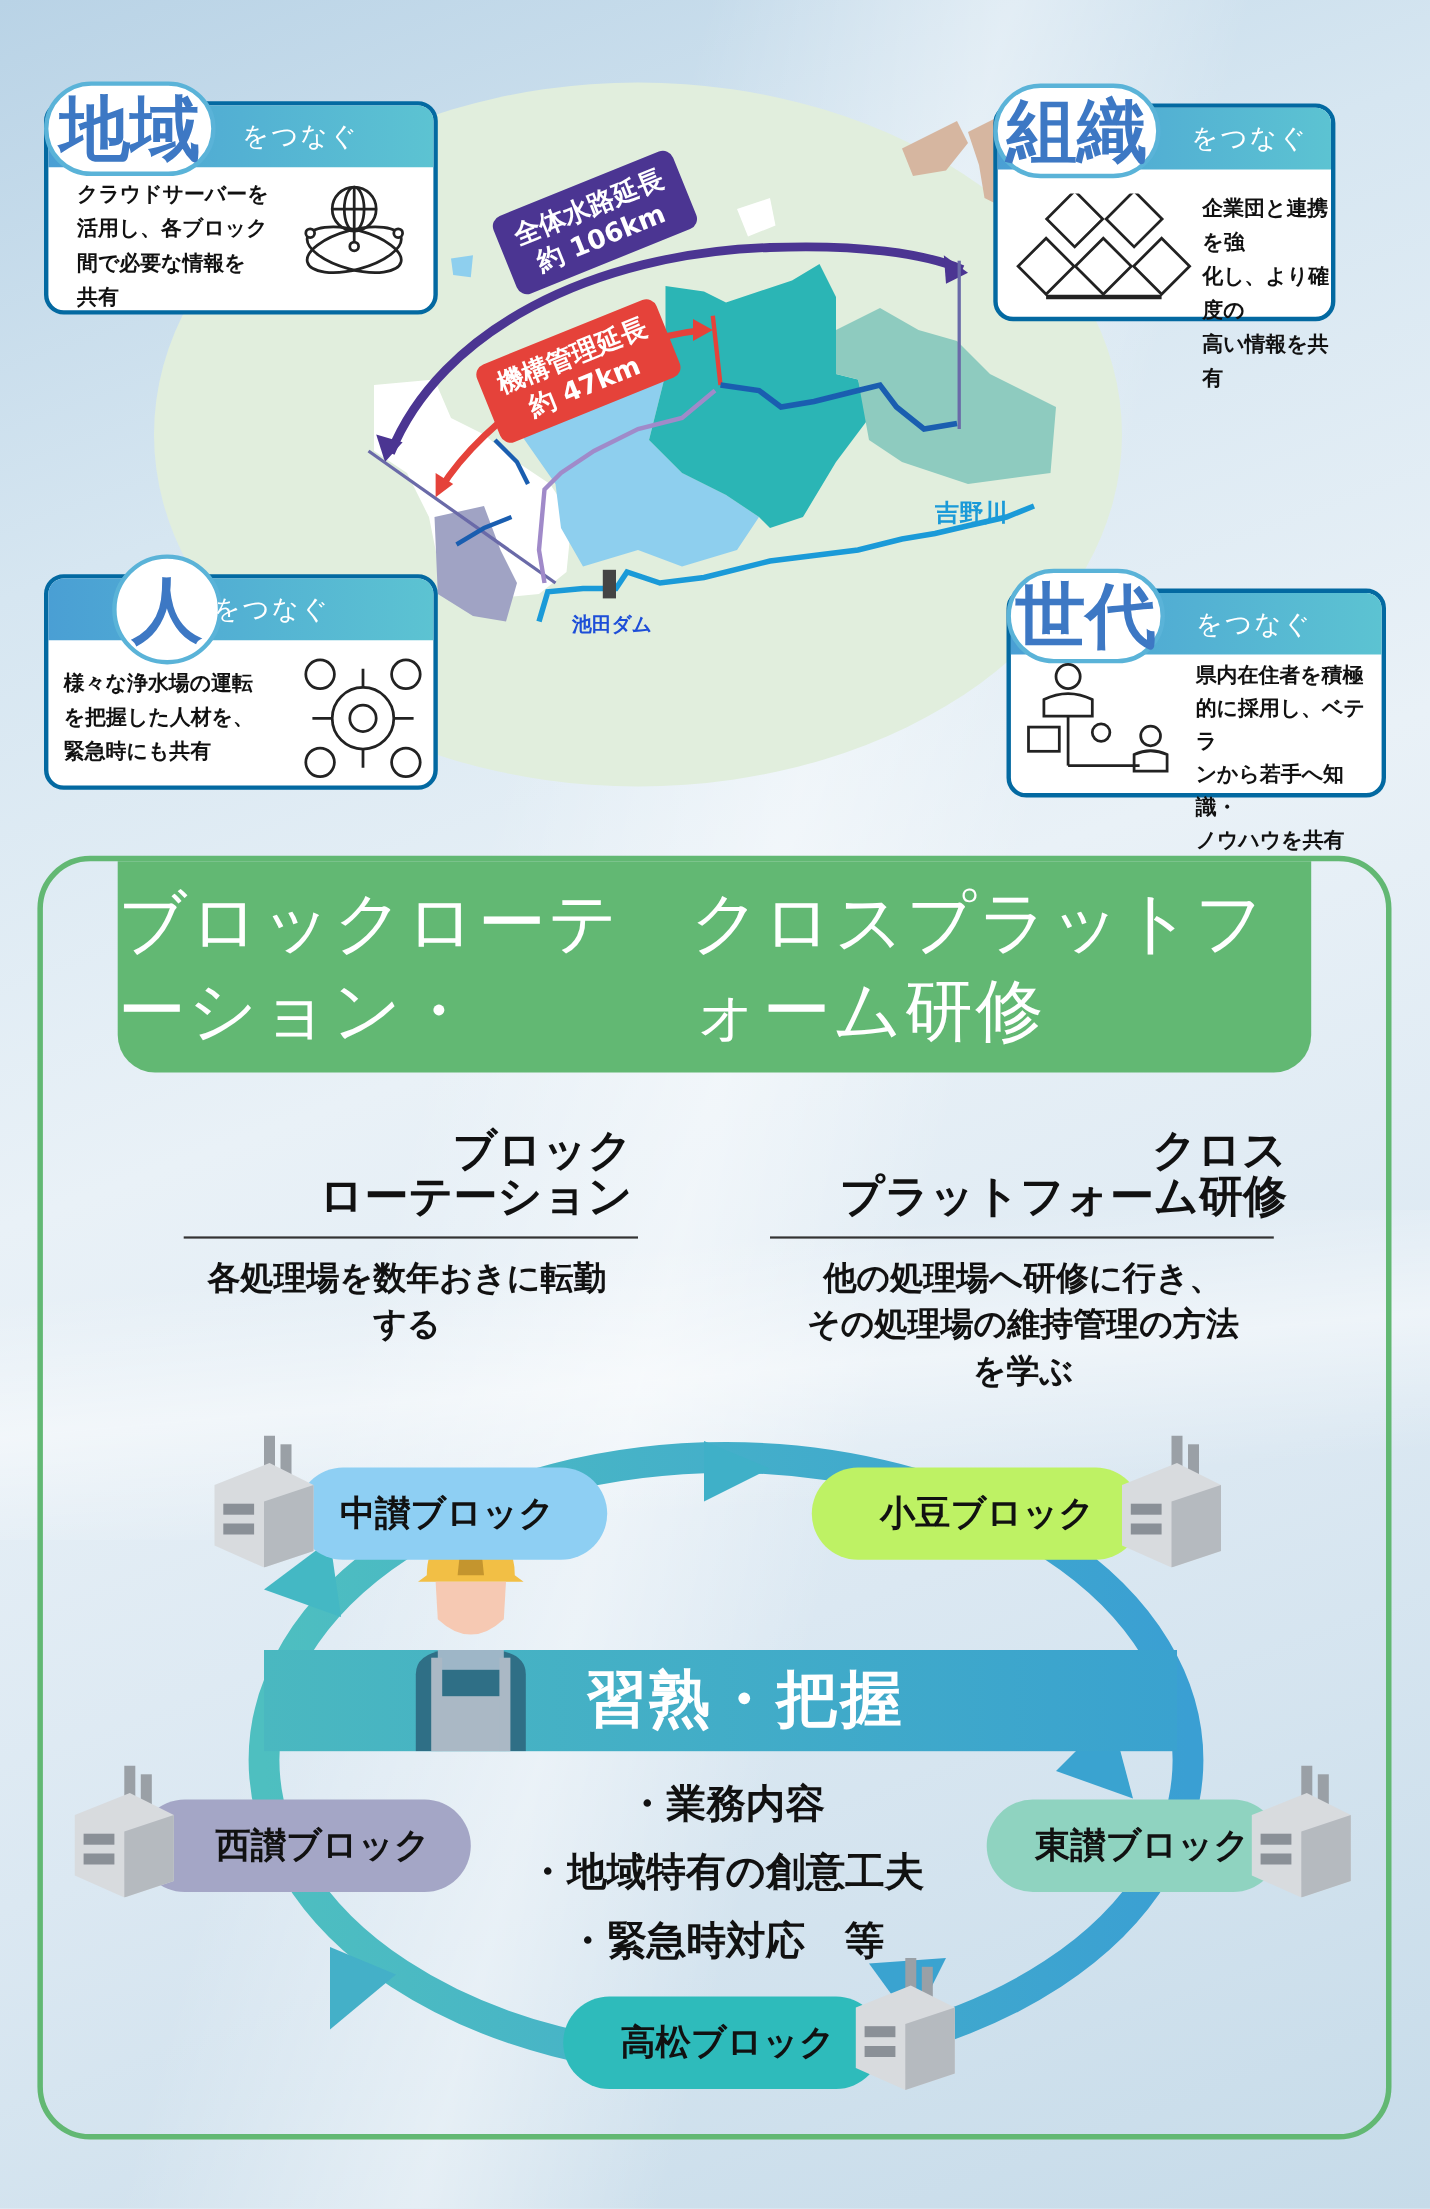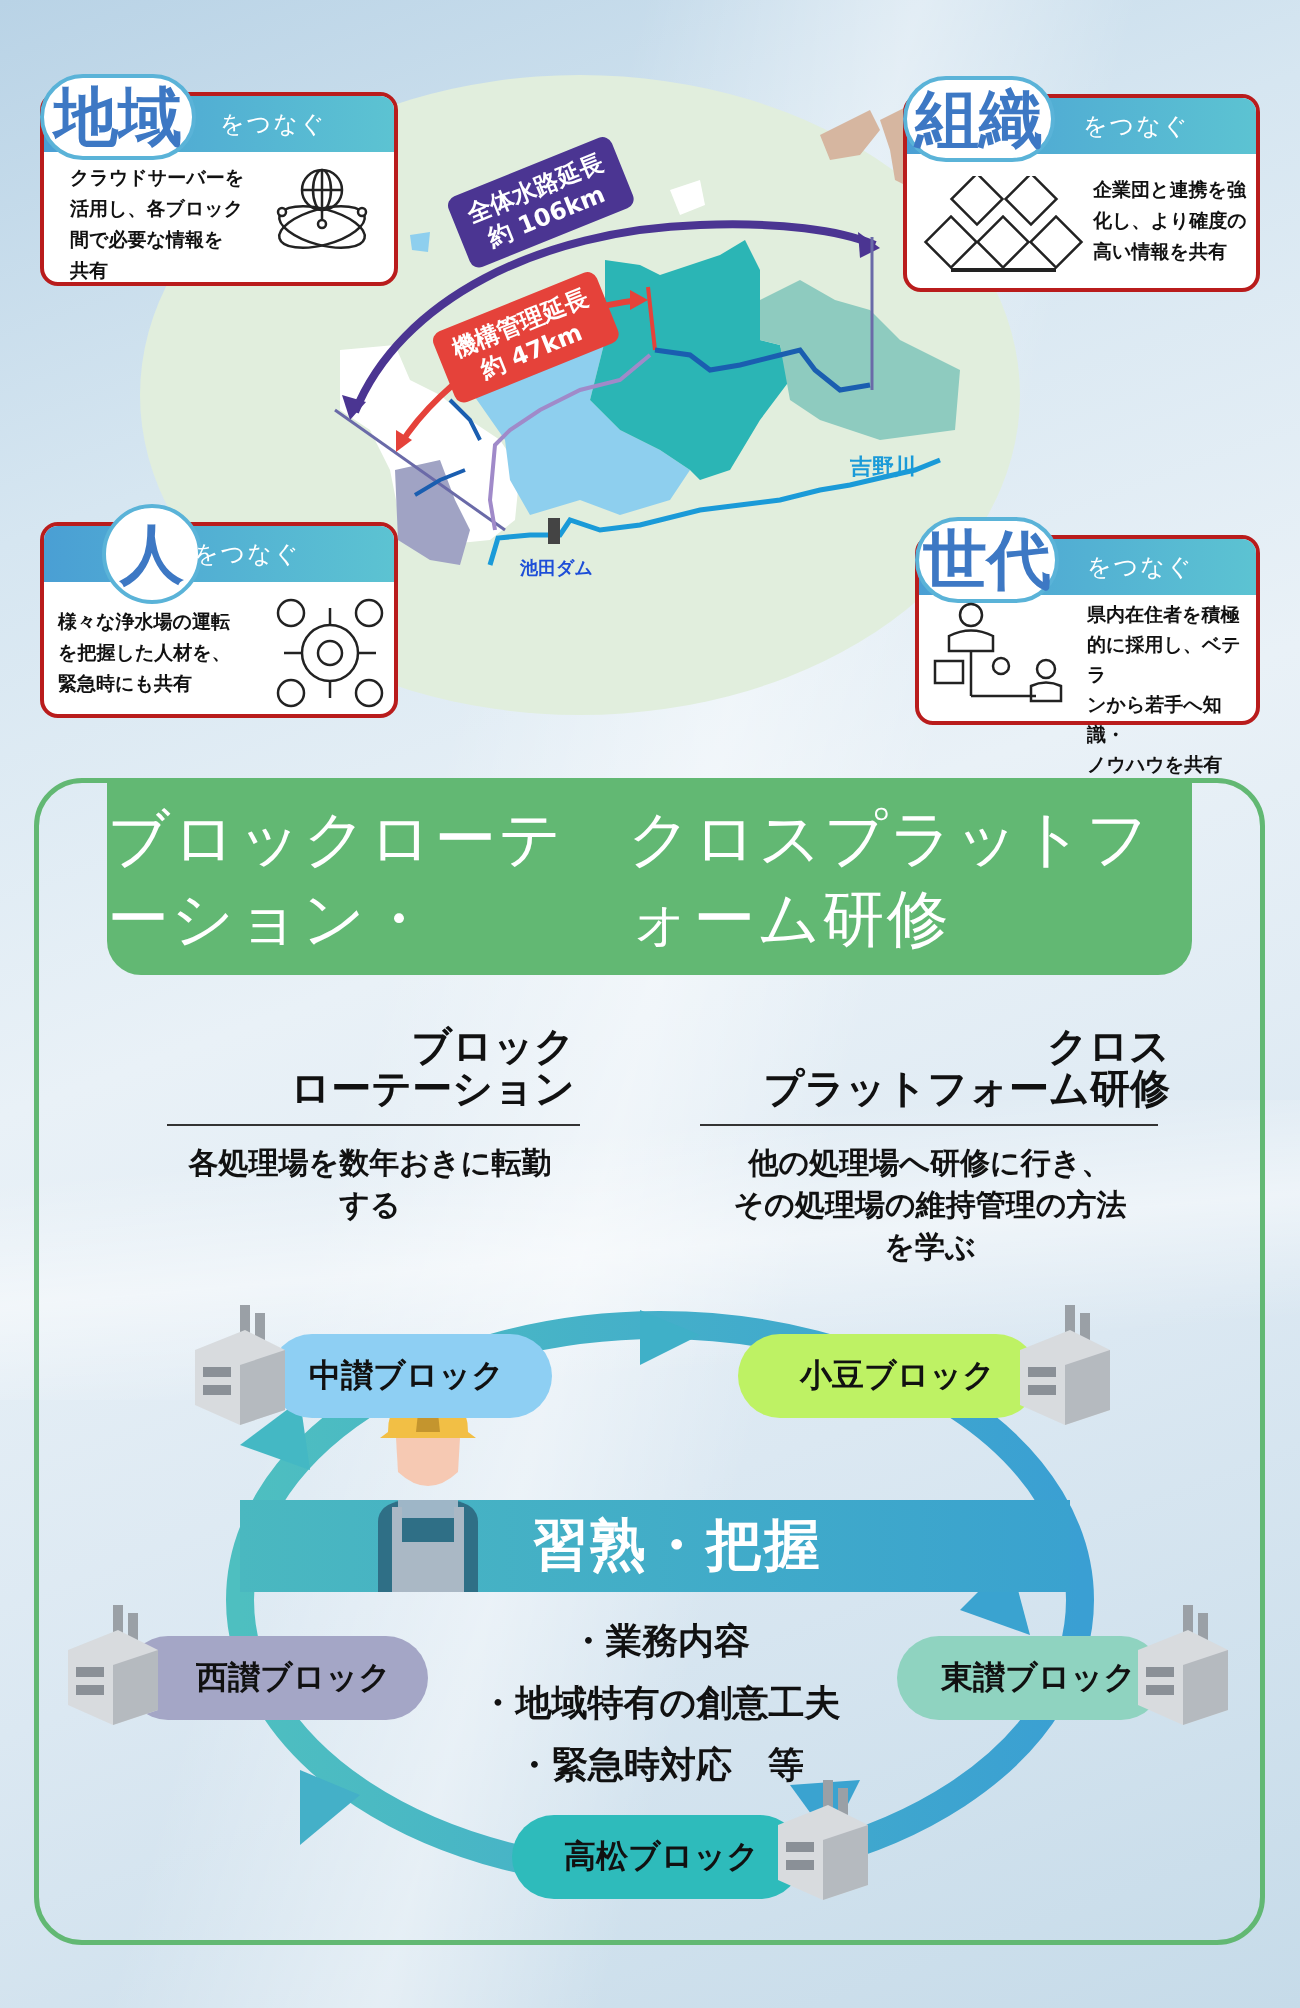--- a/index.html
+++ b/index.html
@@ -4,21 +4,21 @@
 <style>
   html,body{margin:0;padding:0;}
   body{width:1300px;height:2008px;position:relative;overflow:hidden;
     font-family:"DejaVu Sans","Liberation Sans",sans-serif;
     background:linear-gradient(160deg,#b9d3e6 0%,#d6e6f1 22%,#e9f1f7 45%,#dbe8f2 70%,#c6dbe9 100%);}
   .bg-streak{position:absolute;pointer-events:none;}
   .abs{position:absolute;}
   
   .map-ellipse{position:absolute;left:140px;top:75px;width:880px;height:640px;border-radius:50%;background:#e1eedd;}
   
-  .card{position:absolute;background:#fff;border:4px solid #b91c1c;border-radius:18px;box-sizing:border-box;overflow:visible;}
+  .card{position:absolute;background:#fff;border:4px solid #0369a1;border-radius:18px;box-sizing:border-box;overflow:visible;}
   .card .band{position:absolute;left:0;right:0;top:0;height:56px;border-radius:14px 14px 0 0;
     background:linear-gradient(90deg,#4a9fd4,#5cc3d2);}
   .card .tsuna{position:absolute;top:12px;color:#fff;font-size:24px;letter-spacing:2px;}
   .card .bubble{position:absolute;top:-22px;height:86px;background:#fff;border:4px solid #5ab3d8;border-radius:46px;
     display:flex;align-items:center;justify-content:center;color:#3d78c4;font-size:64px;font-weight:bold;box-sizing:border-box;}
   .card .desc{position:absolute;font-size:19px;line-height:31px;color:#111;font-weight:bold;}
   .card .icon{position:absolute;}
   
   .tag{position:absolute;color:#fff;font-weight:bold;font-size:24px;line-height:30px;text-align:center;padding:8px 16px;border-radius:10px;}
   
@@ -113,21 +113,21 @@
     <ellipse cx="50" cy="28" rx="9" ry="20"></ellipse>
       <line x1="50" y1="48" x2="50" y2="62"></line>
     <ellipse cx="50" cy="65" rx="44" ry="18" transform="rotate(15 50 65)"></ellipse>
     <ellipse cx="50" cy="65" rx="44" ry="18" transform="rotate(-15 50 65)"></ellipse>
     <circle cx="50" cy="62" r="4" fill="#fff"></circle>
       <circle cx="10" cy="50" r="4" fill="#fff"></circle>
       <circle cx="90" cy="50" r="4" fill="#fff"></circle>
   </svg>
 </div>
 
-<div class="card" style="left:903px;top:94px;width:357px;height:198px;">
+<div class="card" style="left:903px;top:94px;width:311px;height:198px;">
   <div class="band"></div>
   <div class="bubble" style="left:-4px;width:152px;">組織</div>
   <div class="tsuna" style="left:176px;">をつなぐ</div>
   <div class="desc" style="left:186px;top:76px;">
     <div>企業団と連携を強</div>
     <div>化し、より確度の</div>
     <div>高い情報を共有</div>
   </div>
   <svg class="icon" style="left:14px;top:78px" width="165" height="100" viewBox="0 0 165 100" fill="#fff" stroke="#222" stroke-width="2.5">
     <rect x="38" y="5" width="36" height="36" transform="rotate(45 56 23)"></rect>

